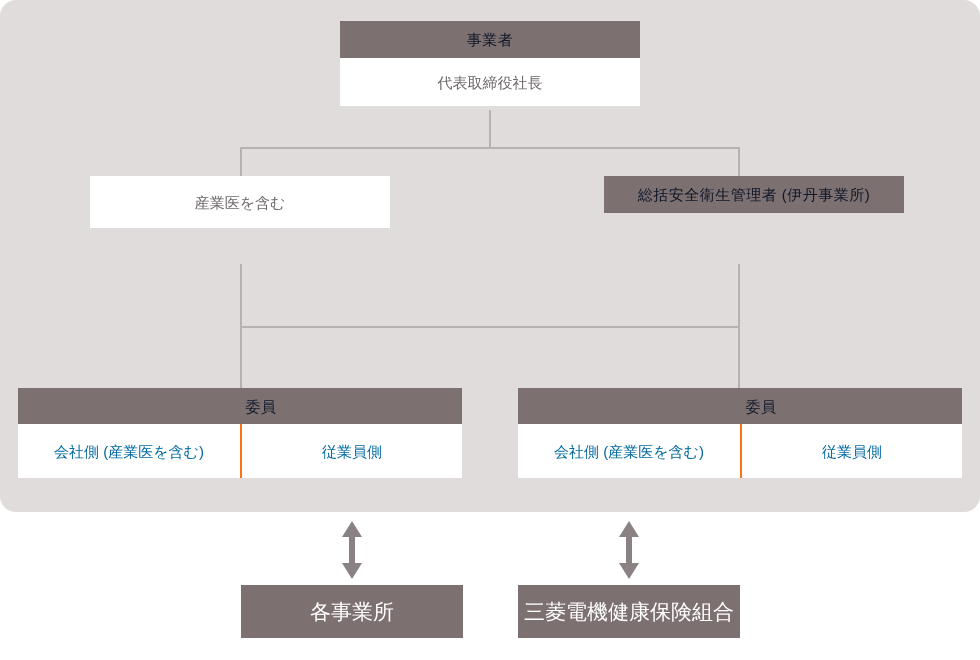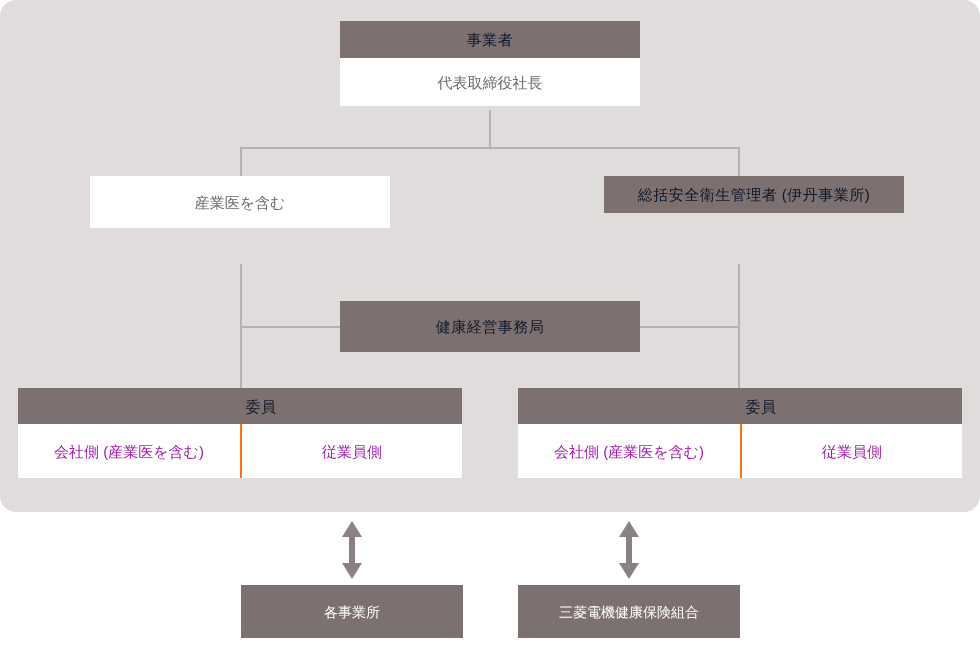--- a/index.html
+++ b/index.html
@@ -98,34 +98,34 @@
     display: flex;
     background: #ffffff;
     height: 54px;
   }
   .committee-cell {
     flex: 1 1 50%;
     display: flex;
     align-items: center;
     justify-content: center;
     font-size: 15px;
-    color: #a21caf;
+    color: #0369a1;
     line-height: 1;
     box-sizing: border-box;
   }
   .committee-cell + .committee-cell {
     border-left: 2px solid #f97316;
   }
 
   
   .leaf {
     position: absolute;
     background: #7d7070;
     color: #ffffff;
-    font-size: 14px;
+    font-size: 21px;
     line-height: 1;
     display: flex;
     align-items: center;
     justify-content: center;
     box-sizing: border-box;
   }
   .leaf-left  { left: 241px; top: 585px; width: 222px; height: 53px; }
   .leaf-right { left: 518px; top: 585px; width: 222px; height: 53px; }
 
   
@@ -159,23 +159,20 @@
   </div>
 
   <div class="node node-gm-left">
     <div class="node-body">産業医を含む</div>
   </div>
 
   <div class="node node-gm-right">
     <div class="node-head">総括安全衛生管理者 (伊丹事業所)</div>
   </div>
 
-  <div class="node node-office">
-    <div class="node-head">健康経営事務局</div>
-  </div>
 
   <div class="committee committee-left">
     <div class="node-head">委員</div>
     <div class="committee-cells">
       <div class="committee-cell">会社側 (産業医を含む)</div>
       <div class="committee-cell">従業員側</div>
     </div>
   </div>
 
   <div class="committee committee-right">

